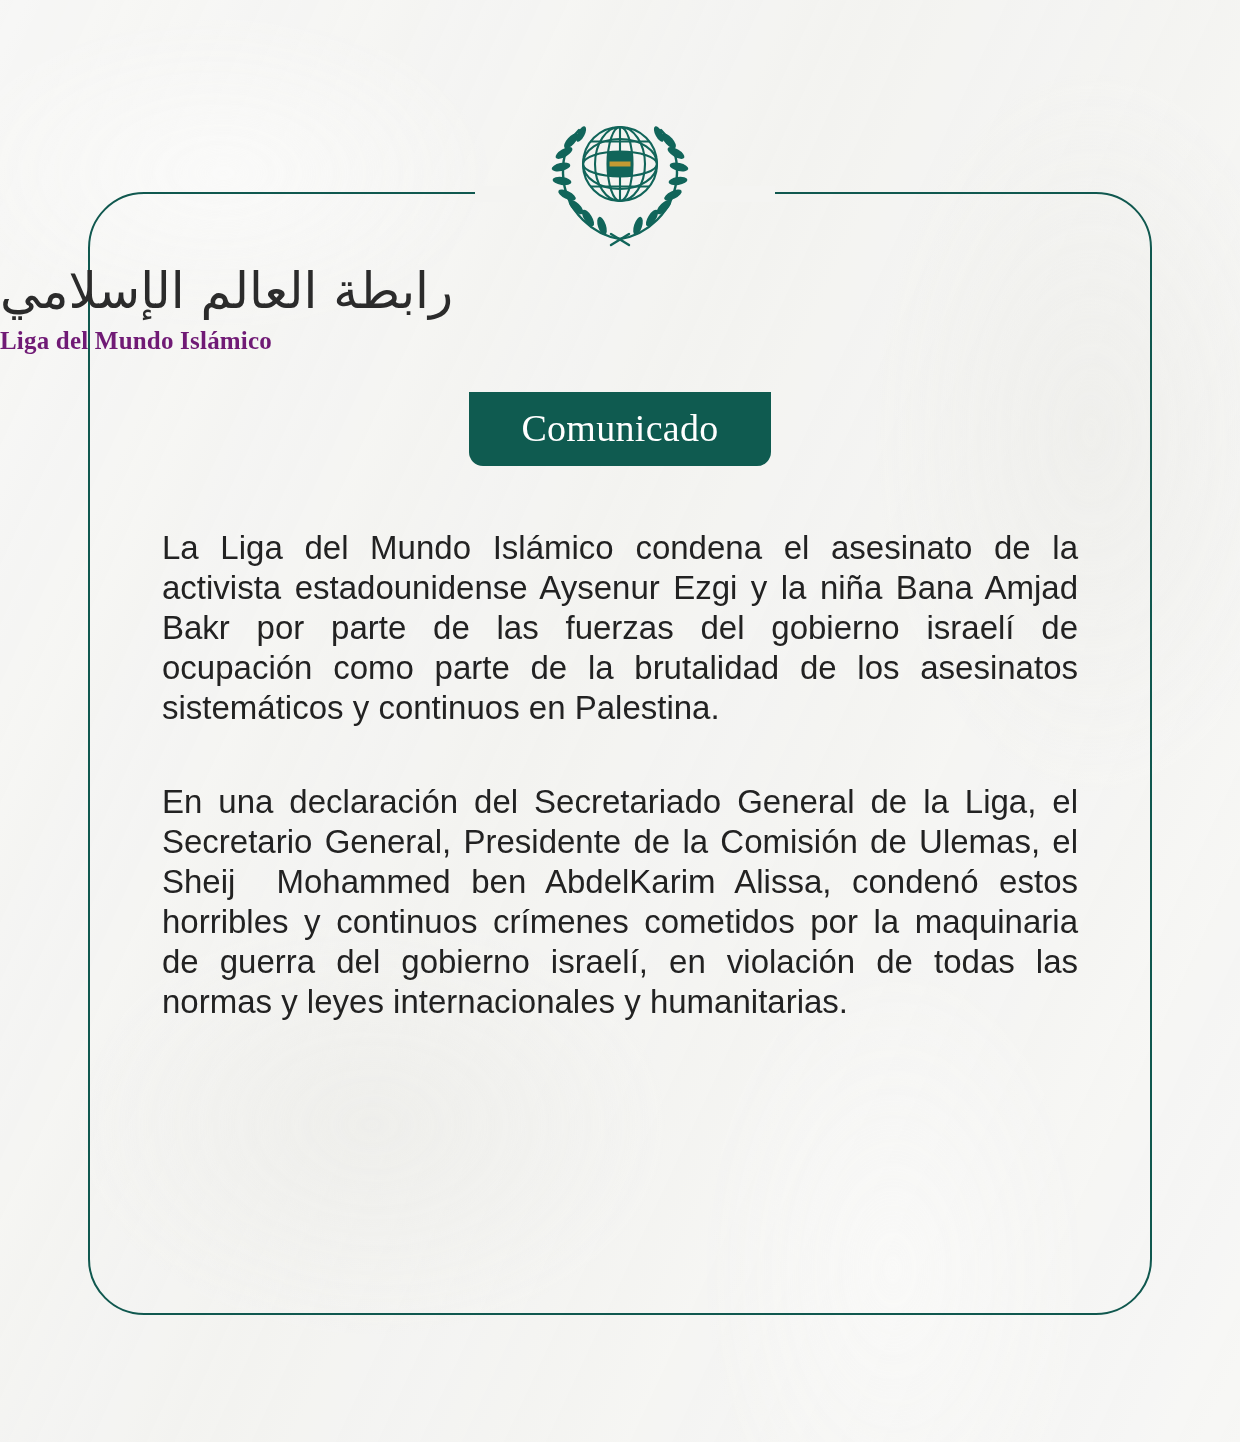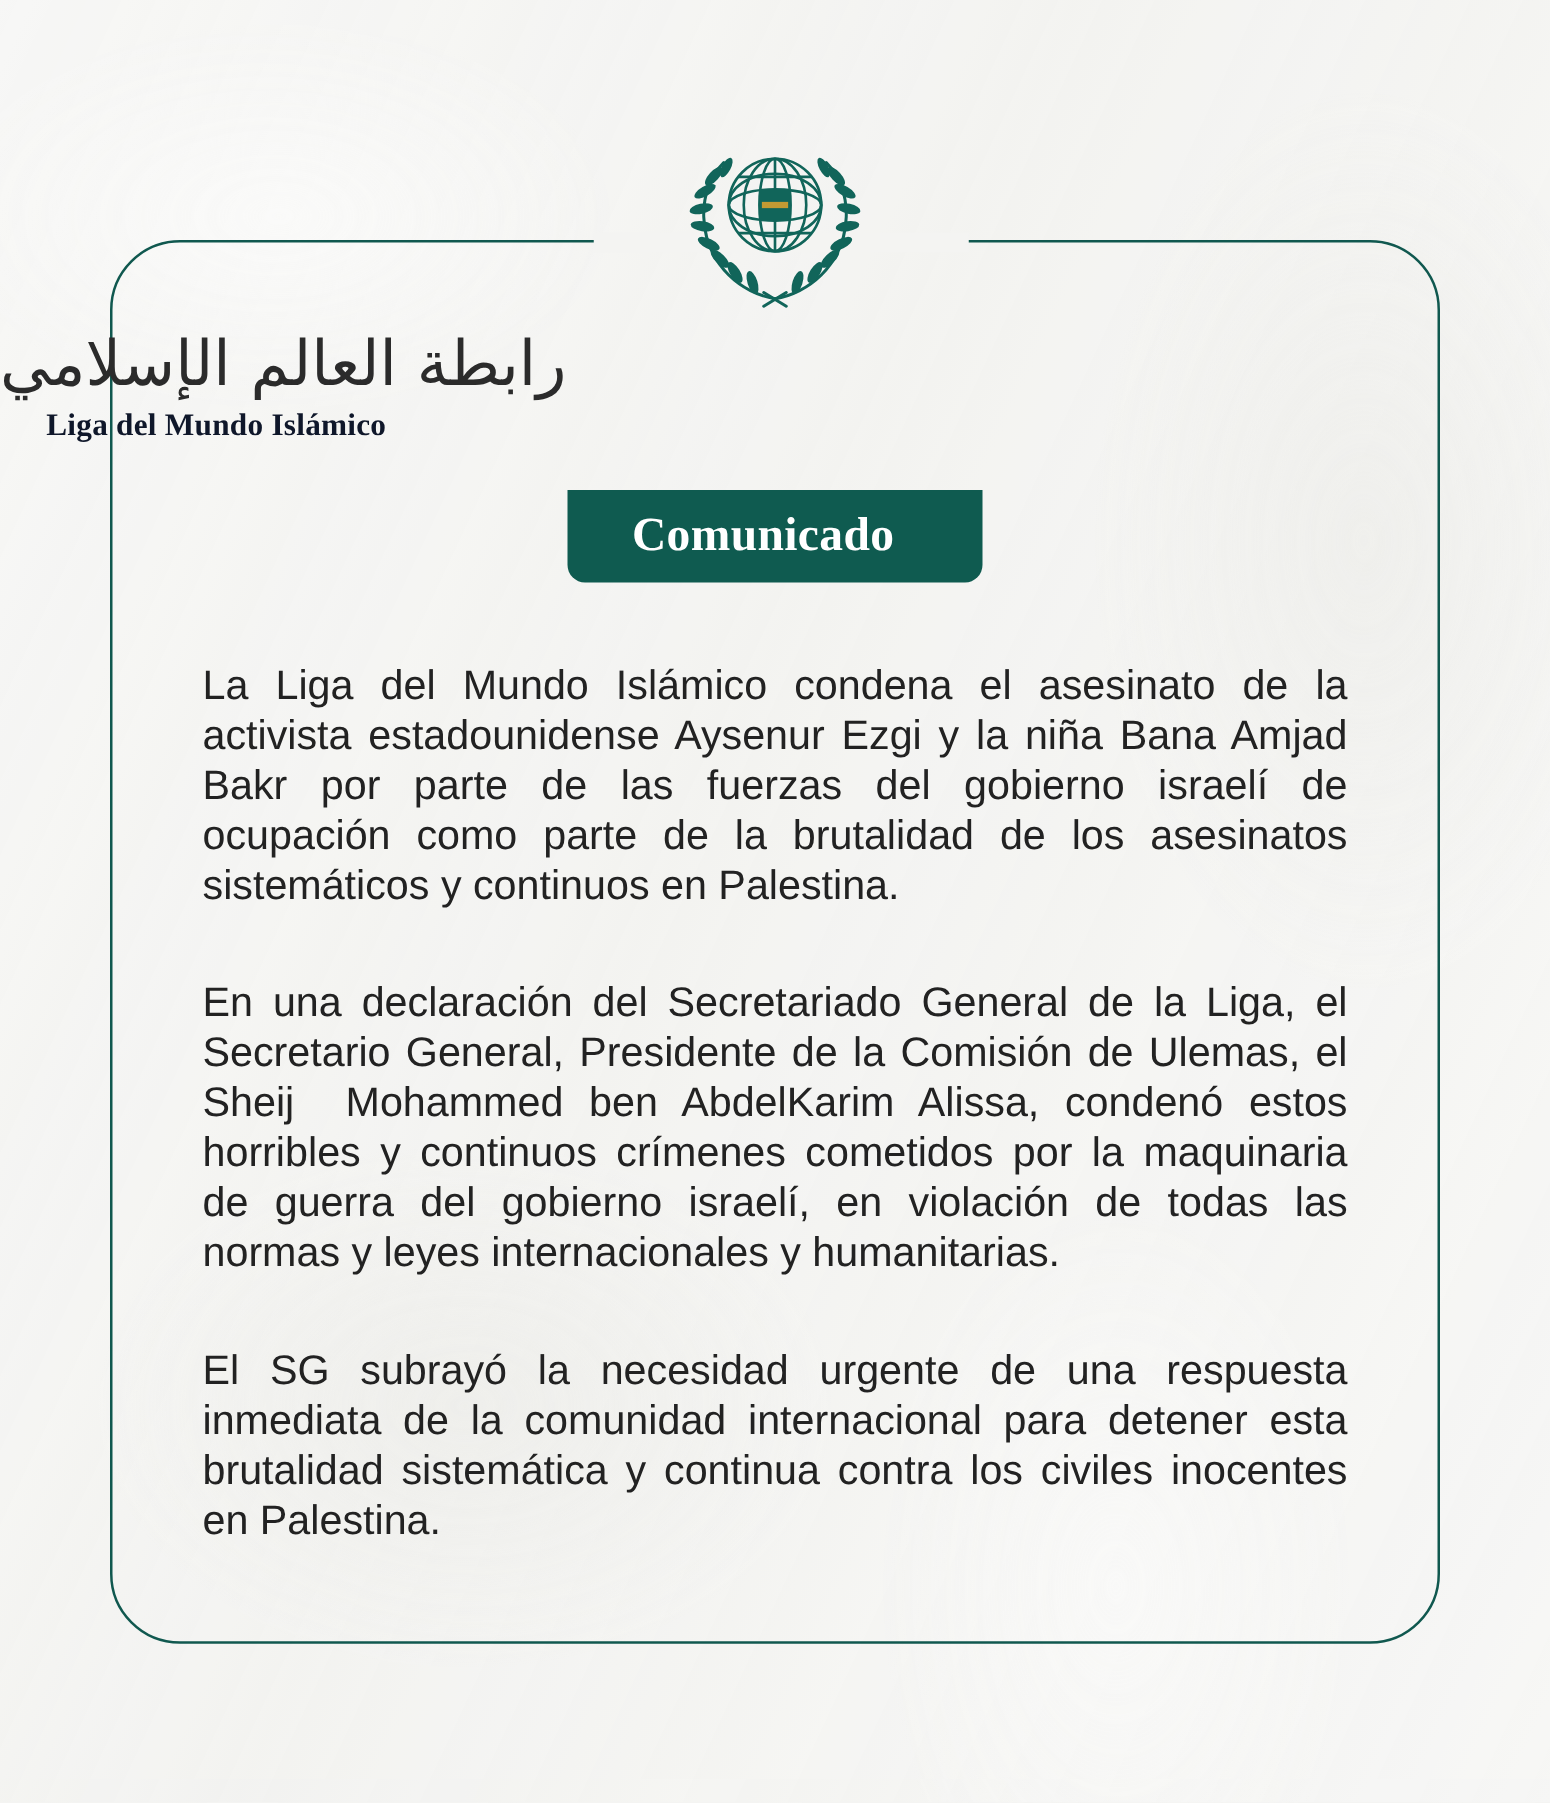--- a/index.html
+++ b/index.html
@@ -82,44 +82,43 @@
     color: #2b2b2b;
     direction: rtl;
     letter-spacing: -1px;
     font-weight: 400;
     margin: 0;
   }
   .wordmark-latin {
     font-family: "Liberation Serif", serif;
     font-weight: bold;
     font-size: 25px;
-    color: #0f172a;
+    color: #701a75;
     letter-spacing: 0.2px;
     margin: 6px 0 0 0;
-    padding-left: 37px;
   }
 
   
   .badge-wrap {
     position: absolute;
     left: 0;
     right: 0;
     top: 392px;
     display: flex;
     justify-content: center;
     z-index: 5;
   }
   .badge {
     background: #0f5b50;
     color: #ffffff;
     font-family: "Liberation Serif", serif;
-    font-weight: bold;
+    font-weight: normal;
     font-size: 38px;
     line-height: 1;
-    padding: 17px 71px 19px 52px;
+    padding: 17px 52px 19px 52px;
     border-radius: 0 0 14px 14px;
     letter-spacing: 0.3px;
     white-space: nowrap;
   }
 
   
   .content {
     position: absolute;
     left: 162px;
     top: 528px;
@@ -215,14 +214,13 @@
   <div class="wordmark-latin">Liga del Mundo Islámico</div>
 </div>
 
 <div class="badge-wrap">
   <div class="badge">Comunicado</div>
 </div>
 
 <div class="content">
   <p class="para">La Liga del Mundo Islámico condena el asesinato de la activista estadounidense Aysenur Ezgi y la niña Bana Amjad Bakr por parte de las fuerzas del gobierno israelí de ocupación como parte de la brutalidad de los asesinatos sistemáticos y continuos en Palestina.</p>
   <p class="para">En una declaración del Secretariado General de la Liga, el Secretario General, Presidente de la Comisión de Ulemas, el Sheij  Mohammed ben AbdelKarim Alissa, condenó estos horribles y continuos crímenes cometidos por la maquinaria de guerra del gobierno israelí, en violación de todas las normas y leyes internacionales y humanitarias.</p>
-  <p class="para">El SG subrayó la necesidad urgente de una respuesta inmediata de la comunidad internacional para detener esta brutalidad sistemática y continua contra los civiles inocentes en Palestina.</p>
 </div>
 
 </body></html>

